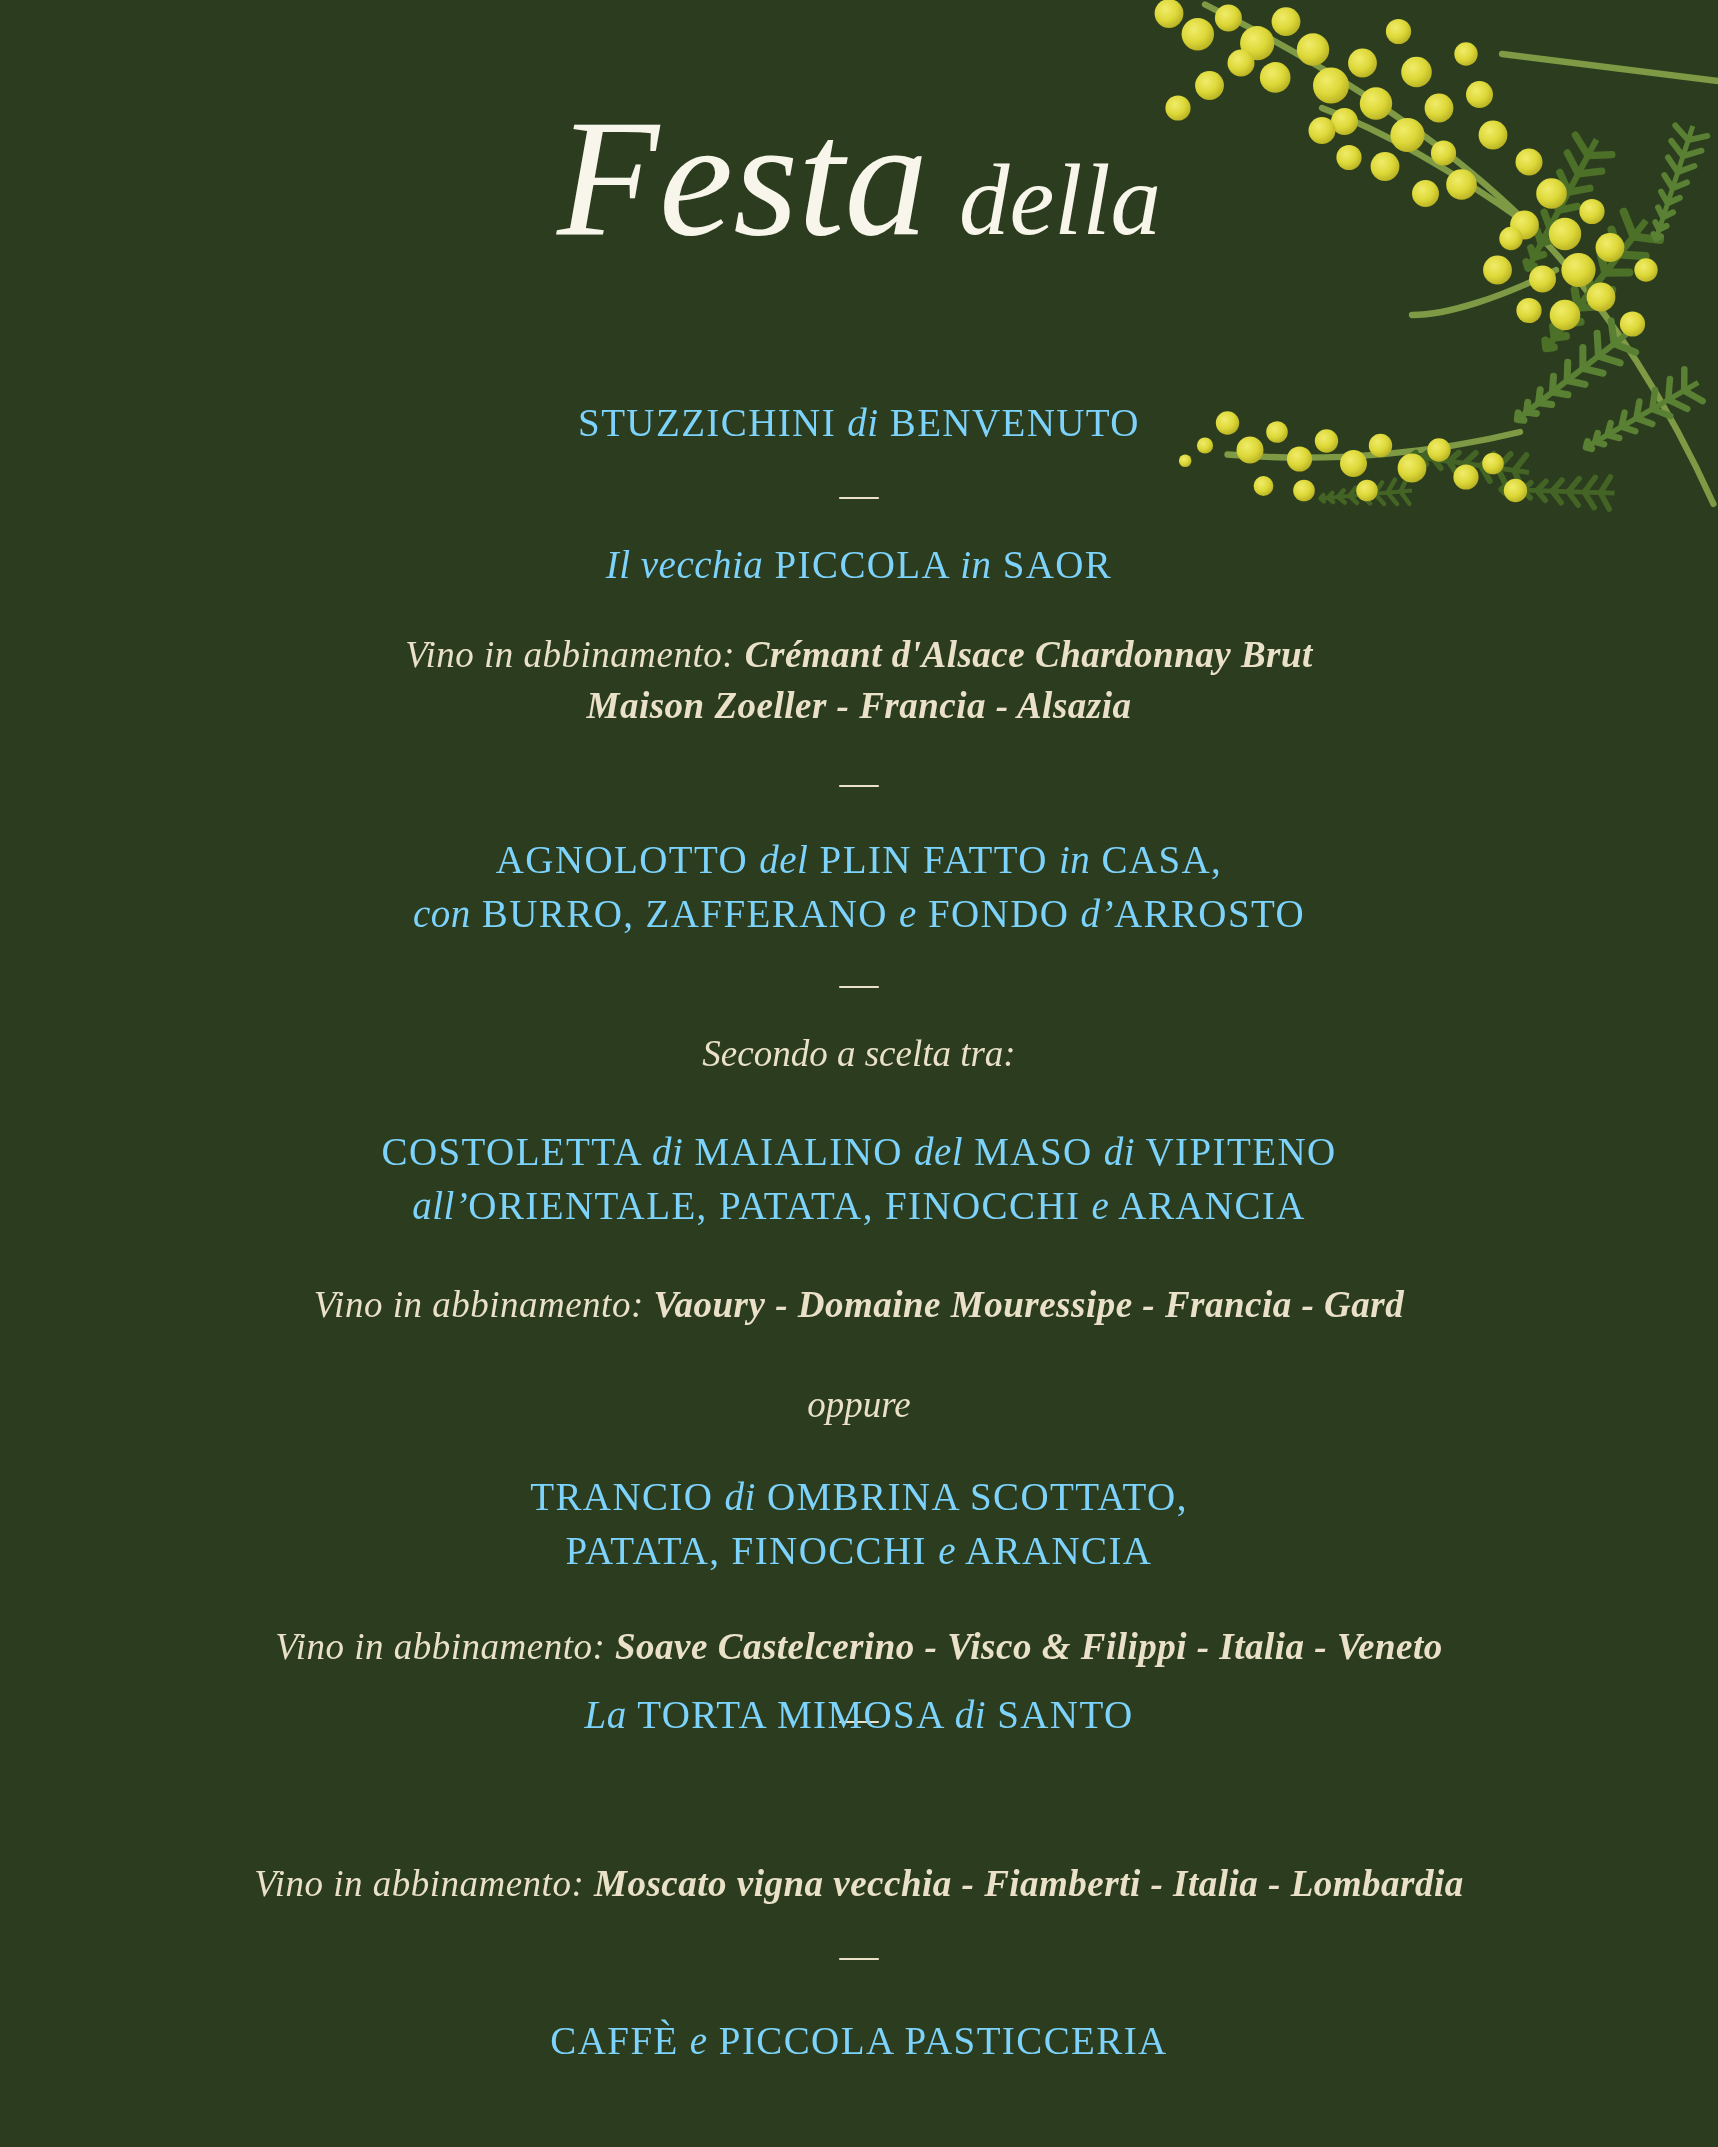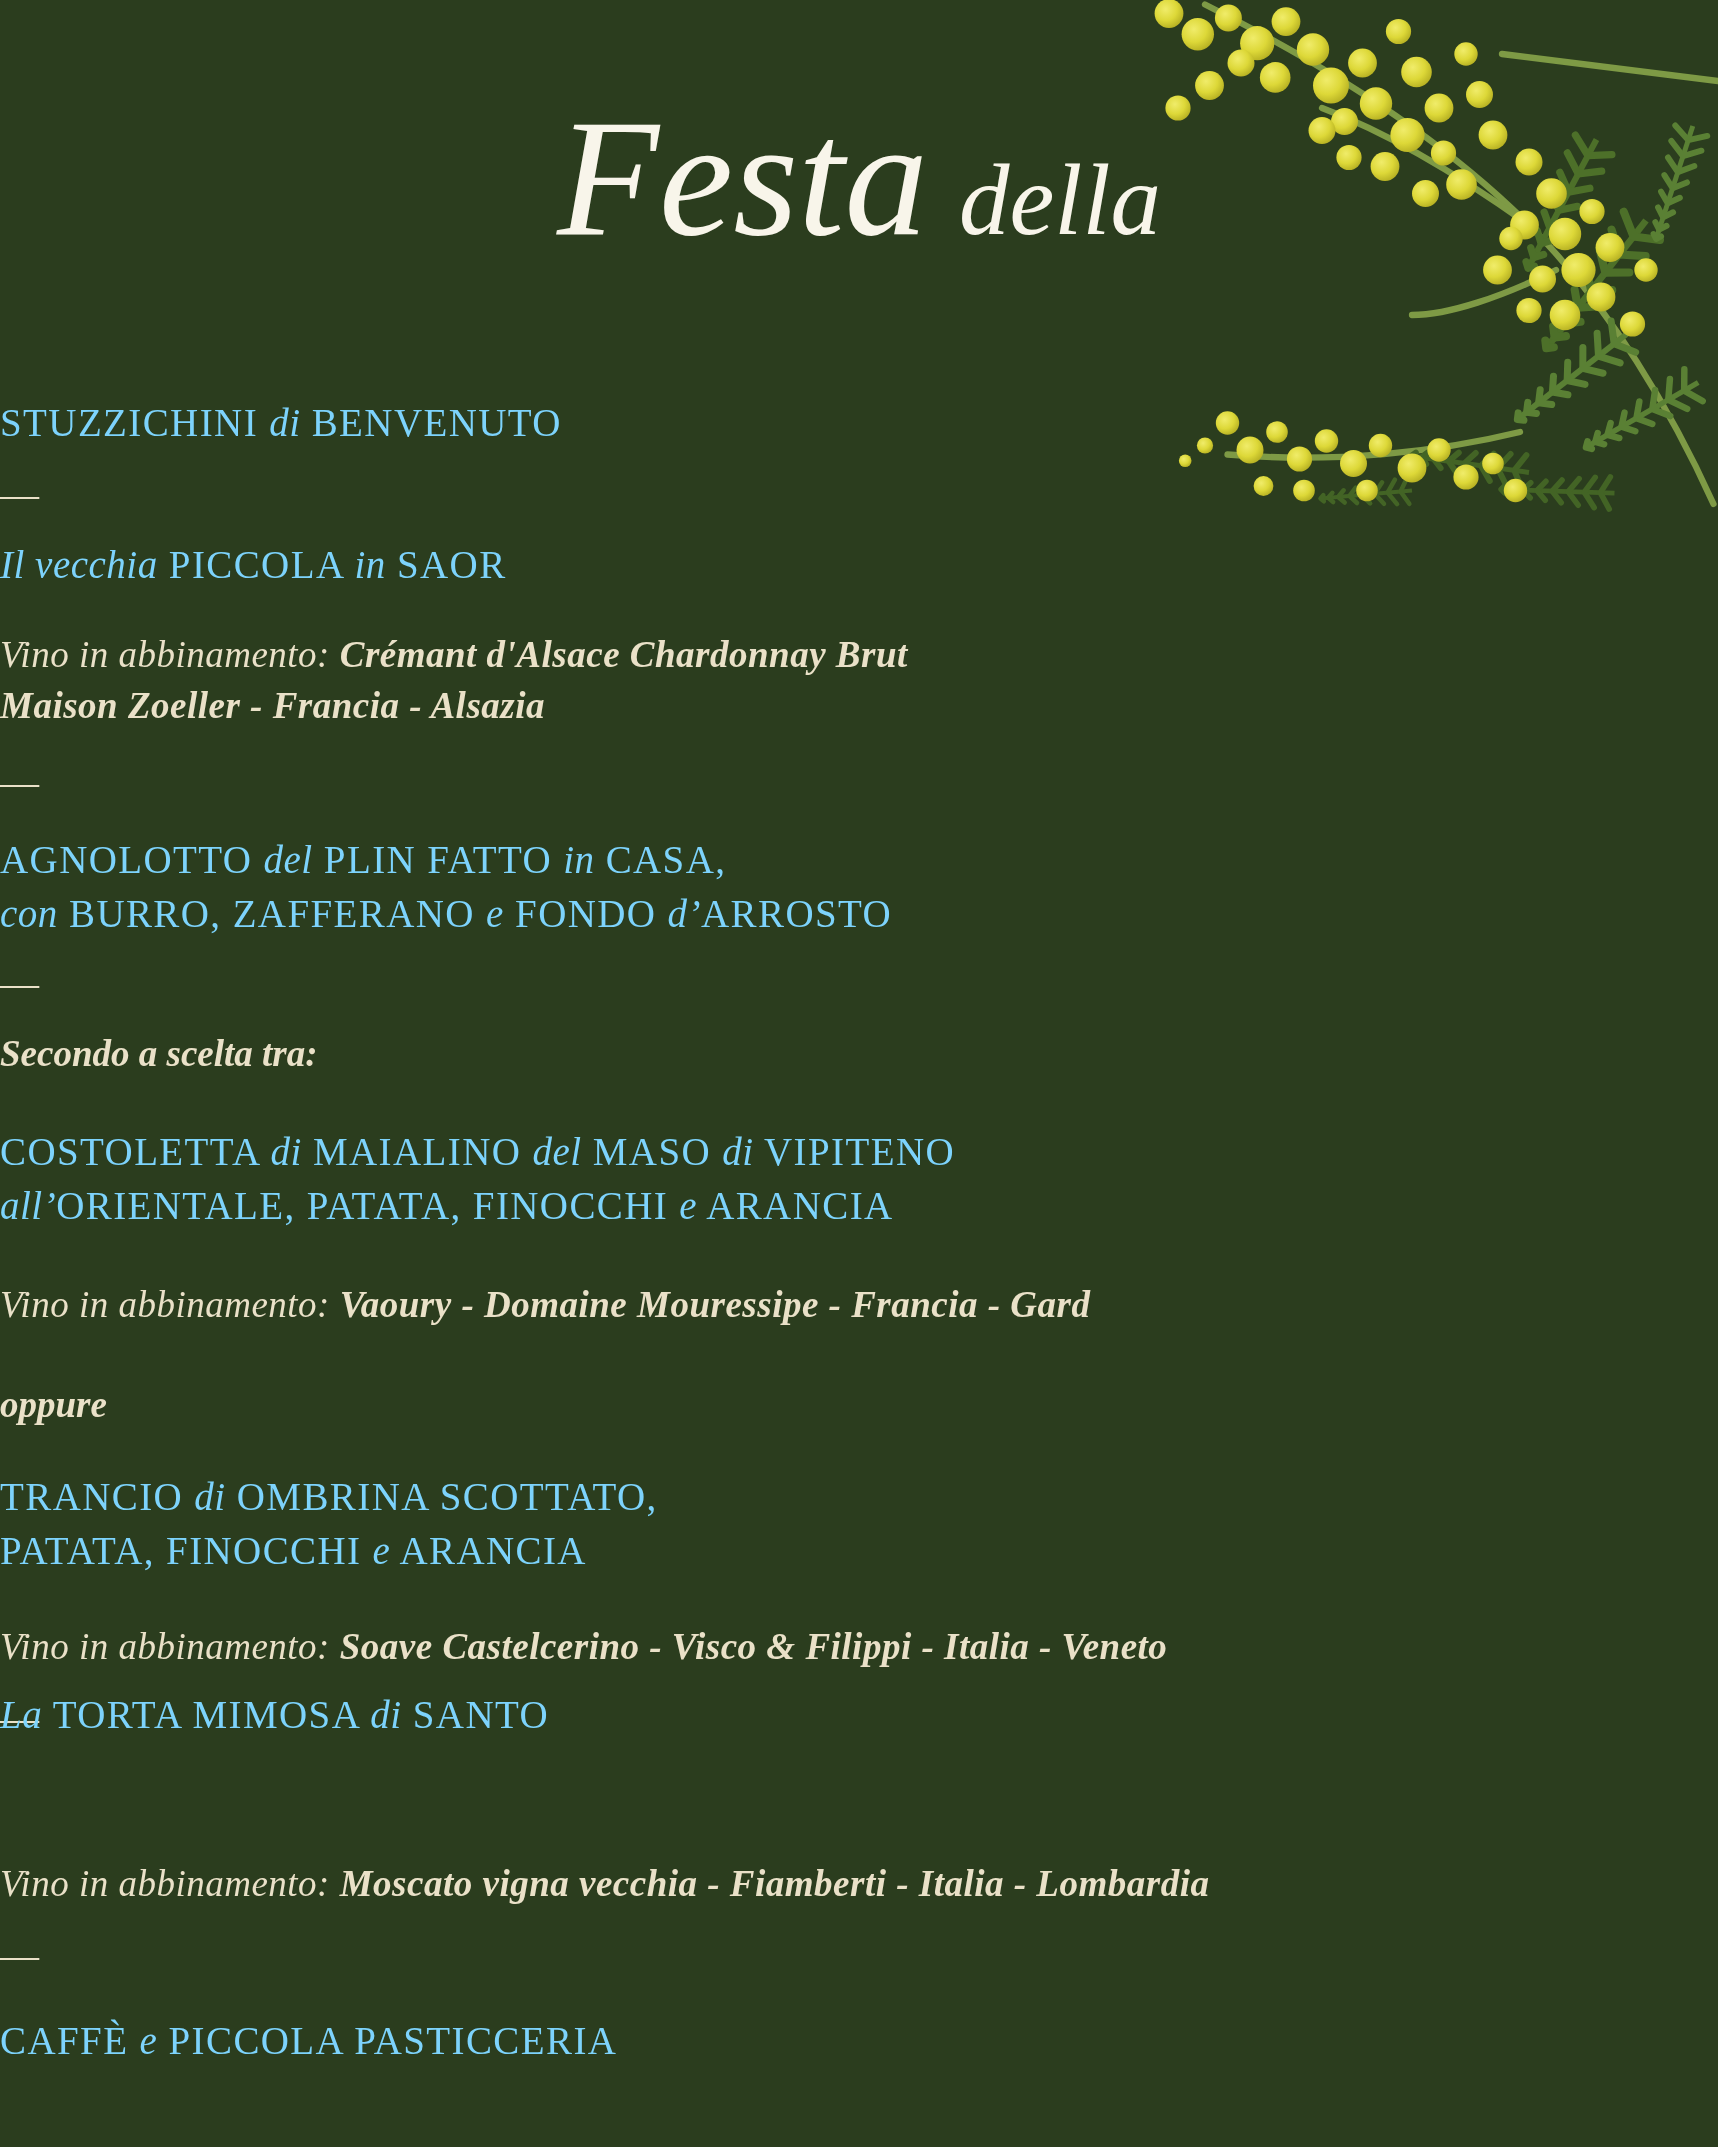--- a/index.html
+++ b/index.html
@@ -4,37 +4,37 @@
 <style>
   html,body{margin:0;padding:0}
   body{
     width:1718px;height:2148px;
     background:#2b3d1e;
     font-family:"Liberation Serif", serif;
     color:#e8dfc6;
     position:relative;
     overflow:hidden;
   }
-  .abs{position:absolute;left:0;width:1718px;text-align:left;z-index:2}
+  .abs{position:absolute;left:0;width:1718px;text-align:center;z-index:2}
   
   .title{
     top:94px;margin:0;font-weight:400;font-style:italic;color:#f8f5ea;
     display:flex;justify-content:center;align-items:baseline;gap:31px;
   }
   .t-della{font-size:101px;line-height:1}
   .t-donna{font-size:221px;line-height:1}
   
   .line{font-size:39px;line-height:1.38;letter-spacing:1.4px;color:#7dd3fc}
   .seg-c{font-style:normal}
   .seg-i{font-style:italic;letter-spacing:0.5px}
   
   .wine{font-size:37px;line-height:1.37;font-style:italic;color:#eae1c8;letter-spacing:0.5px}
   .wine .val{font-weight:600}
   
-  .subhead{font-size:37px;line-height:1.2;font-style:italic;font-weight:700;color:#eae1c8}
+  .subhead{font-size:37px;line-height:1.2;font-style:italic;font-weight:400;color:#eae1c8}
   
   .divider{font-size:39px;line-height:1;color:#eae1c8;letter-spacing:0}
   
   .mimosa{position:absolute;top:0;right:0;z-index:1}
 </style>
 </head>
 <body>
 
 <svg class="mimosa" width="576" height="522" viewBox="0 0 640 580" aria-hidden="true">
   <defs>

